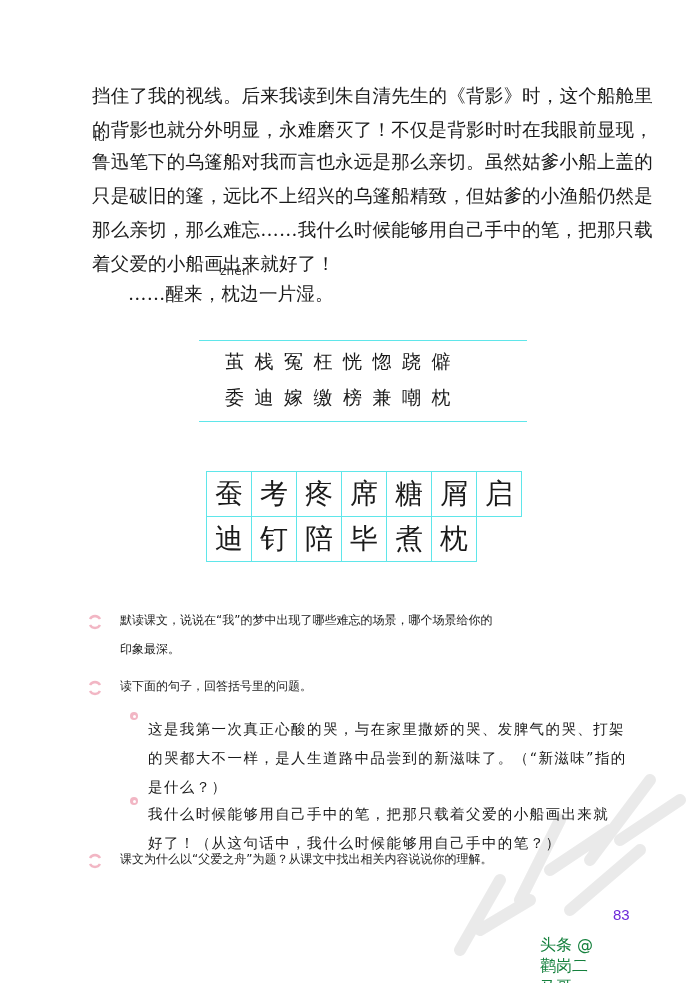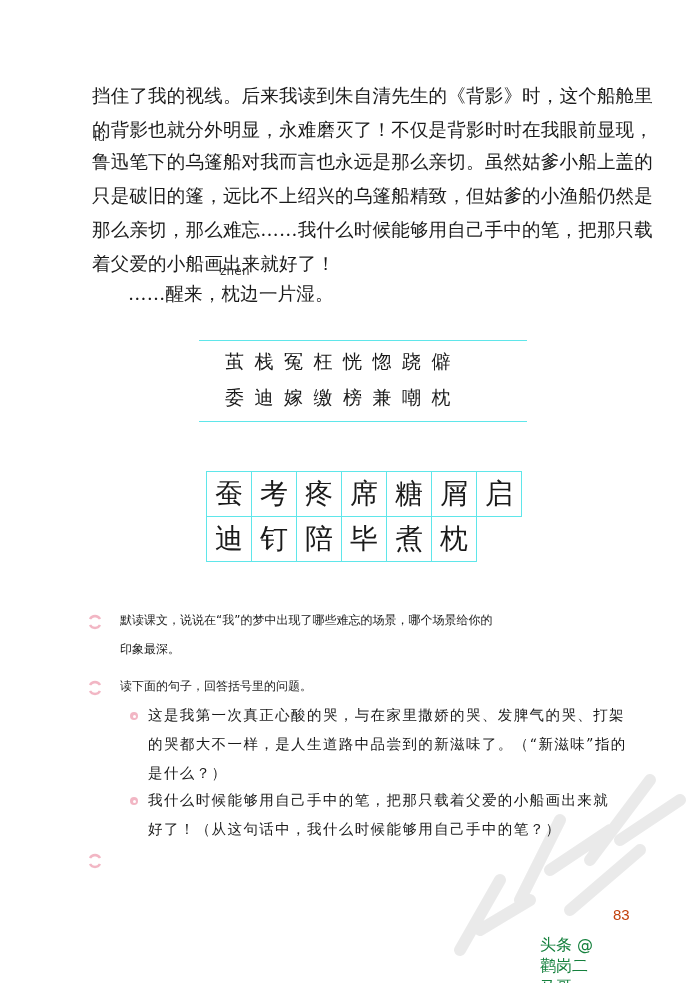--- a/index.html
+++ b/index.html
@@ -16,25 +16,25 @@
     border-top: 1.5px solid #5fe6ea; border-bottom: 1.5px solid #5fe6ea; }
   .vocab-row { position: absolute; left: 26px; font-size: 19px; letter-spacing: 10.5px; white-space: nowrap; }
 
   .grid { position: absolute; left: 206px; top: 471px; border-collapse: collapse; }
   .grid td { width: 44px; height: 44px; border: 1px solid #5fe6ea; text-align: center; vertical-align: middle;
     font-size: 28px; font-family: "DejaVu Serif", serif; padding: 0; }
   .grid td.empty { border: none; }
 
   .q { position: absolute; font-size: 12px; font-family: "DejaVu Sans", sans-serif; white-space: nowrap; }
   .q-icon { position: absolute; width: 16px; height: 16px; }
-  .sub { position: absolute; font-size: 14.5px; font-family: "DejaVu Serif", serif; white-space: nowrap; letter-spacing: 1.4px; }
+  .sub { position: absolute; font-size: 14.5px; font-family: "DejaVu Serif", serif; white-space: nowrap; letter-spacing: 1.4px; margin-top: 14px; }
   .bullet { position: absolute; width: 8px; height: 8px; border-radius: 50%; background: #f2b6c4; }
   .bullet::after { content: ""; position: absolute; left: 2.5px; top: 2.5px; width: 3px; height: 3px; background: #fff; border-radius: 50%; }
 
-  .page-num { position: absolute; left: 613px; top: 906px; font-family: "Liberation Sans", sans-serif; font-size: 15px; color: #c2410c; }
+  .page-num { position: absolute; left: 613px; top: 906px; font-family: "Liberation Sans", sans-serif; font-size: 15px; color: #6d28d9; }
   .watermark { position: absolute; left: 540px; top: 935px; font-family: "DejaVu Sans", sans-serif; font-size: 16px; color: #15803d; }
   .stamp { position: absolute; left: 440px; top: 760px; width: 250px; height: 200px; opacity: 0.08; }
 </style>
 </head>
 <body>
 
 <div class="page">
 
   <div class="para" style="top:80px;">
     <div class="line" style="top:0px">挡住了我的视线。后来我读到朱自清先生的《背影》时，这个船舱里</div>
@@ -92,20 +92,21 @@
   <div class="sub" style="left:148px;top:735px">的哭都大不一样，是人生道路中品尝到的新滋味了。（“新滋味”指的</div>
   <div class="sub" style="left:148px;top:764px">是什么？）</div>
 
   <span class="bullet" style="left:130px;top:797px"></span>
   <div class="sub" style="left:148px;top:791px">我什么时候能够用自己手中的笔，把那只载着父爱的小船画出来就</div>
   <div class="sub" style="left:148px;top:820px">好了！（从这句话中，我什么时候能够用自己手中的笔？）</div>
 
   <svg class="q-icon" style="left:87px;top:853px" viewBox="0 0 16 16">
     <path d="M3 5 A6 6 0 0 1 8 2 M13 5 A6 6 0 0 0 8 2 M3 11 A6 6 0 0 0 8 14 M13 11 A6 6 0 0 1 8 14" stroke="#f2b6c4" stroke-width="2.5" fill="none"></path>
   </svg>
+  <div class="q" style="left:120px;top:851px">课文为什么以“父爱之舟”为题？从课文中找出相关内容说说你的理解。</div>
 
   <svg class="stamp" viewBox="0 0 250 200">
     <path d="M20 190 L60 120 M40 170 L90 140 M80 140 L120 60 M110 110 L170 70 M150 100 L210 20 M180 80 L240 40 M130 150 L200 90" stroke="#000" stroke-width="12" fill="none" stroke-linecap="round"></path>
   </svg>
 
   <div class="page-num">83</div>
   <div class="watermark">头条 @鹳岗二马哥</div>
 </div>
 
 </body></html>

